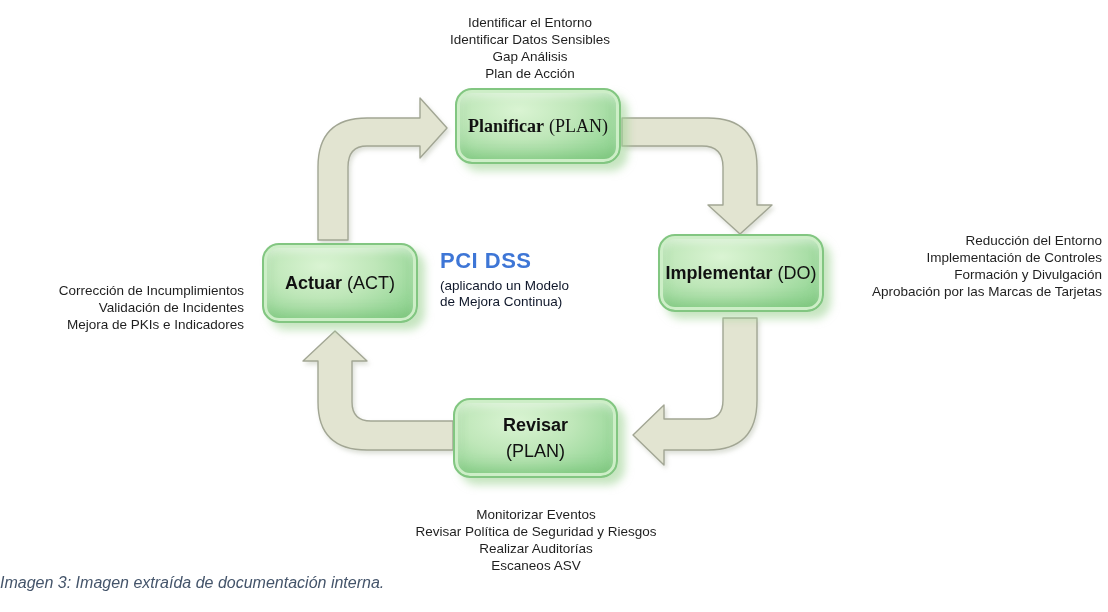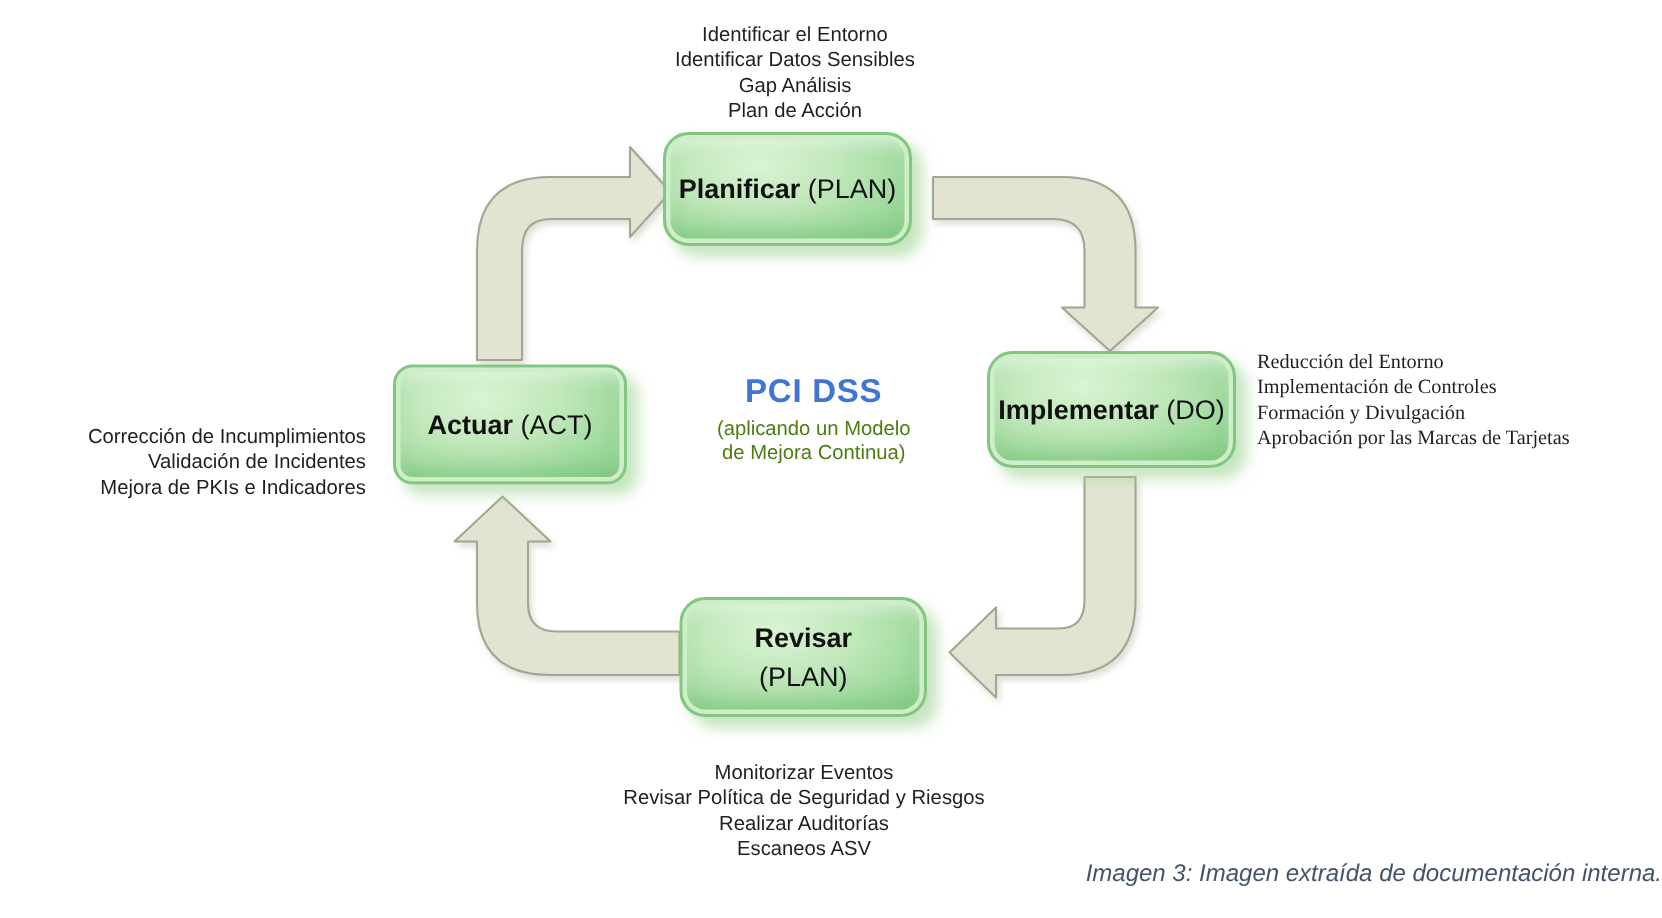--- a/index.html
+++ b/index.html
@@ -39,39 +39,39 @@
       radial-gradient(ellipse at 38% 28%, #daf4d3 0%, #bfe7b9 40%, #9ad89a 75%, #8bce8c 100%);
     box-shadow:
       7px 7px 9px rgba(160, 212, 150, 0.6),
       inset 0 0 0 3px #cdeec7,
       inset 0 -8px 14px rgba(80, 170, 80, 0.30),
       inset 0 6px 10px rgba(255, 255, 255, 0.55);
   }
   .node-name { font-size: 18px; font-weight: bold; color: #111; }
   .node-tag  { font-size: 18px; font-weight: normal; color: #111; }
 
-  .node-plan  { left: 442px; top:  88px; width: 166px; height: 76px; }
+  .node-plan  { left: 455px; top:  88px; width: 166px; height: 76px; font-family: Liberation Serif, serif; }
   .node-do    { left: 658px; top: 234px; width: 166px; height: 78px; }
   .node-check { left: 453px; top: 398px; width: 165px; height: 80px; flex-direction: column; }
-  .node-act   { left: 262px; top: 243px; width: 156px; height: 80px; border-radius: 13px; }
+  .node-act   { left: 262px; top: 243px; width: 156px; height: 80px; }
 
   .list { position: absolute; font-size: 13.5px; line-height: 17px; color: #1f1f1f; }
   .plan-list  { left: 380px; top:  14px; width: 300px; text-align: center; }
-  .do-list    { left: 838px; top: 232px; width: 264px; text-align: left; font-family: Liberation Serif, serif; }
+  .do-list    { left: 838px; top: 232px; width: 264px; text-align: right; }
   .act-list   { left:  28px; top: 254px; width: 216px; text-align: right; margin-top: 28px; }
   .check-list { left: 386px; top: 487px; width: 300px; text-align: center; margin-top: 19px; }
 
-  .center-block { position: absolute; left: 440px; top: 248px; width: 205px; text-align: center; }
+  .center-block { position: absolute; left: 440px; top: 248px; width: 205px; }
   .center-title { font-size: 22px; font-weight: bold; color: #3e76d6; letter-spacing: 0.5px; }
-  .center-sub   { margin-top: 4px; font-size: 13.5px; line-height: 16px; color: #4d7c0f; }
+  .center-sub   { margin-top: 4px; font-size: 13.5px; line-height: 16px; color: #0f172a; }
 
   .caption {
     position: absolute;
     left: 0; top: 574px; width: 100%;
-    text-align: right;
+    text-align: left;
     font-size: 16px;
     font-style: italic;
     color: #44546a;
   }
 </style>
 </head>
 <body>
 
 <div class="canvas">
 

